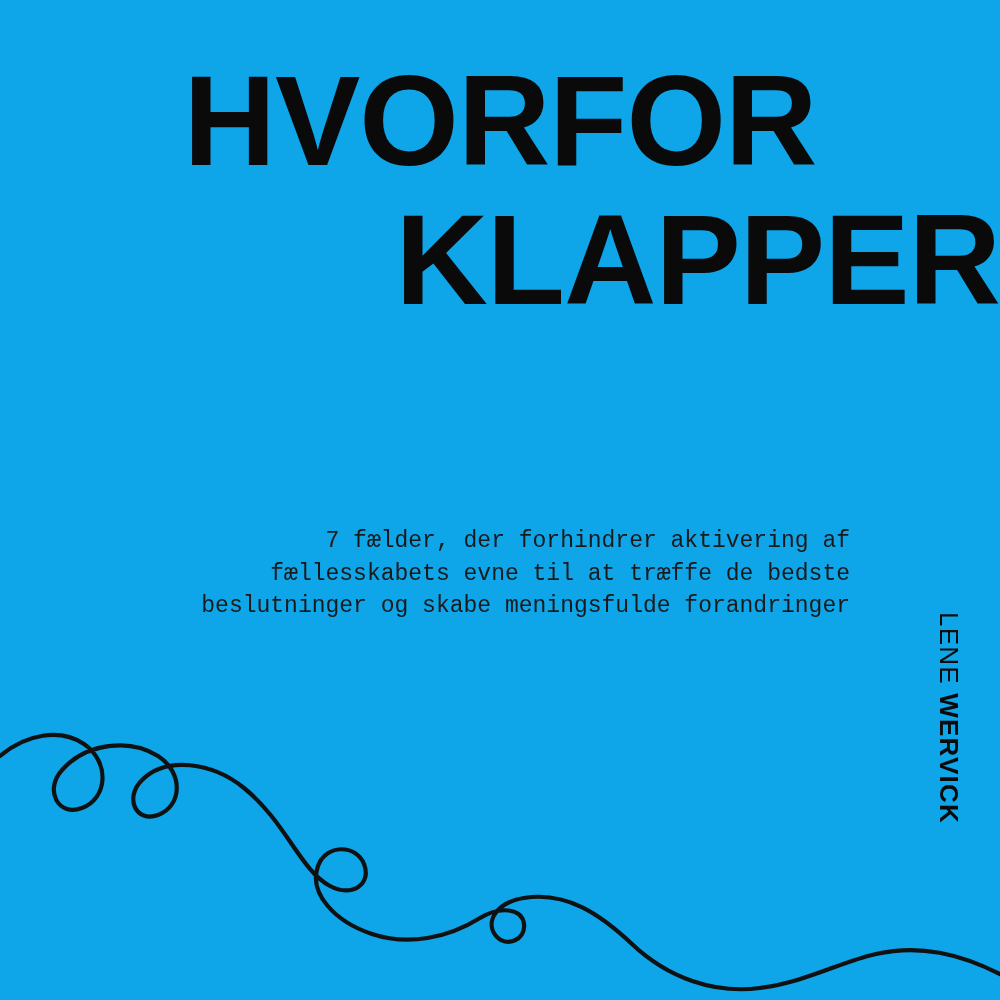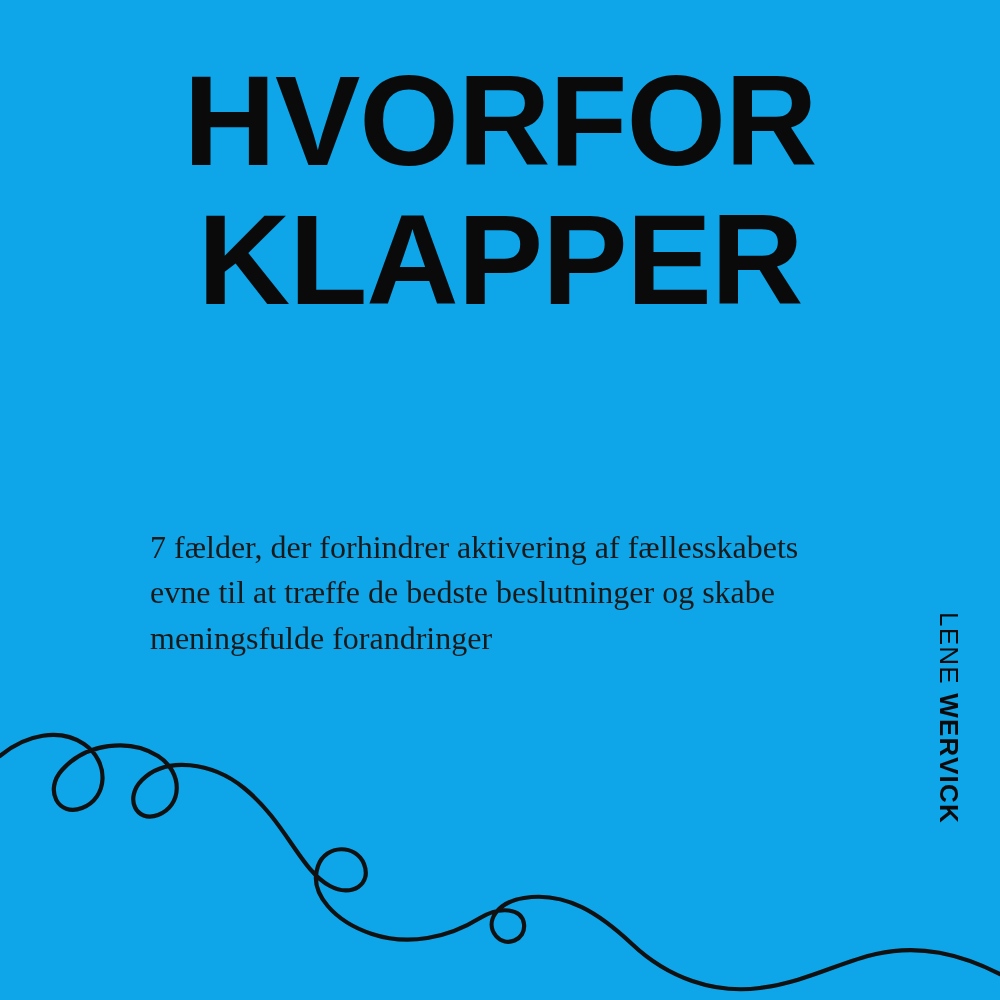--- a/index.html
+++ b/index.html
@@ -36,33 +36,33 @@
     font-weight: 700;
     font-size: 128px;
     line-height: 0.98;
     letter-spacing: -1px;
     color: #0a0a0a;
     margin: 0;
     padding: 0;
     white-space: nowrap;
   }
 
-  .title-line.l2 { margin-top: 14px; }
+  .title-line.l2 { margin-top: 14px; text-align: right; }
   .title-line.l3 { margin-top: 14px; }
 
   .subtitle {
     position: absolute;
     left: 50%;
     transform: translateX(-50%);
     top: 525px;
     width: 700px;
-    text-align: left;
-    font-family: Liberation Serif, serif;
+    text-align: right;
+    font-family: Liberation Mono, monospace;
     font-weight: 400;
-    font-size: 32px;
+    font-size: 23px;
     line-height: 1.42;
     color: #1a1a1a;
   }
 
   .author {
     position: absolute;
     right: 36px;
     top: 612px;
     font-family: "Liberation Sans", sans-serif;
     font-size: 26px;

